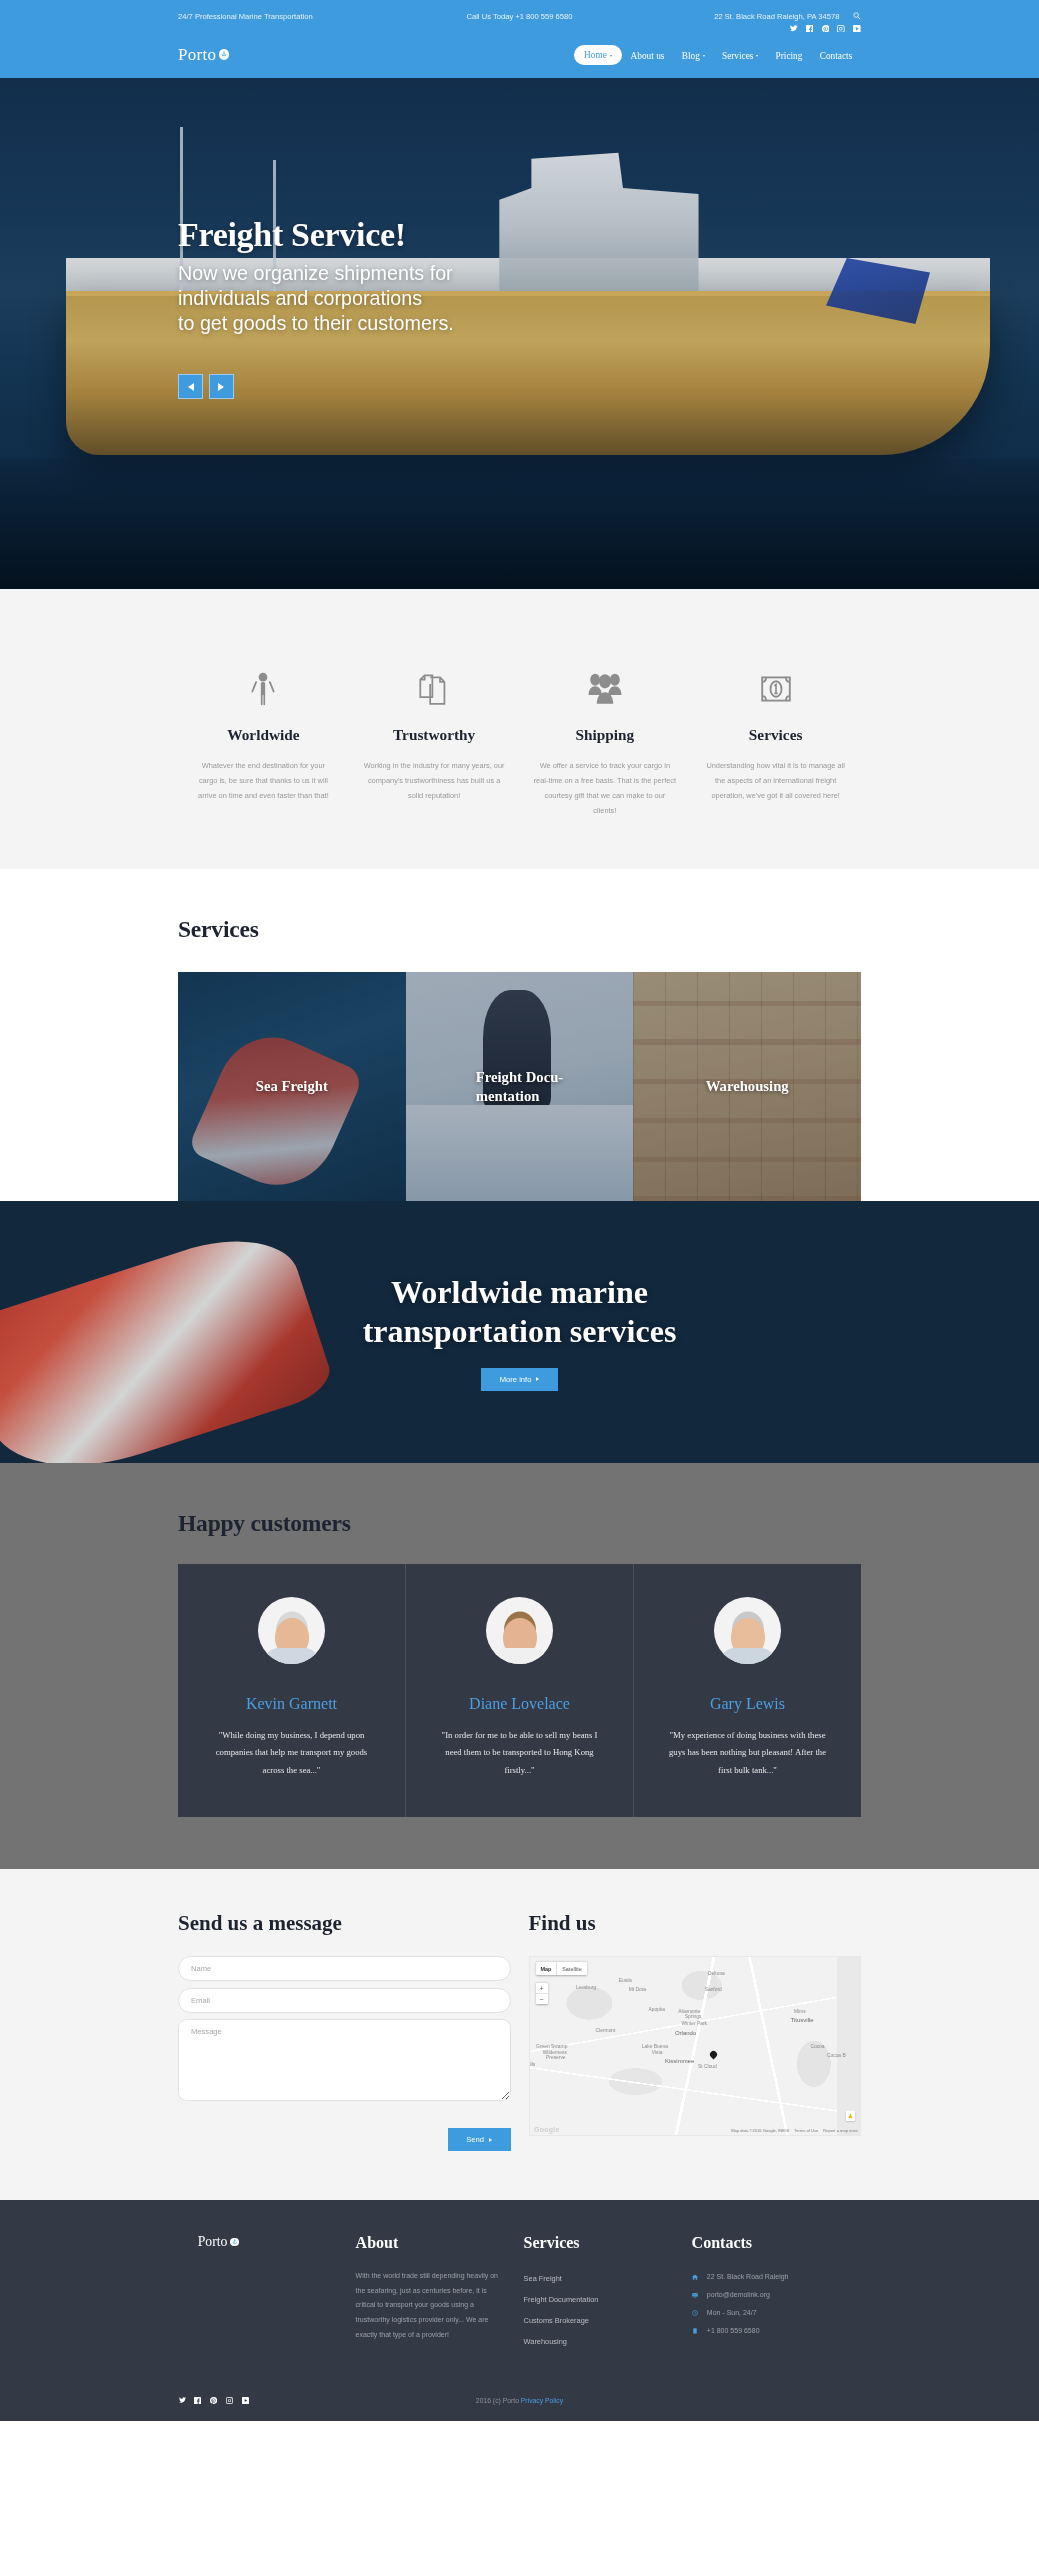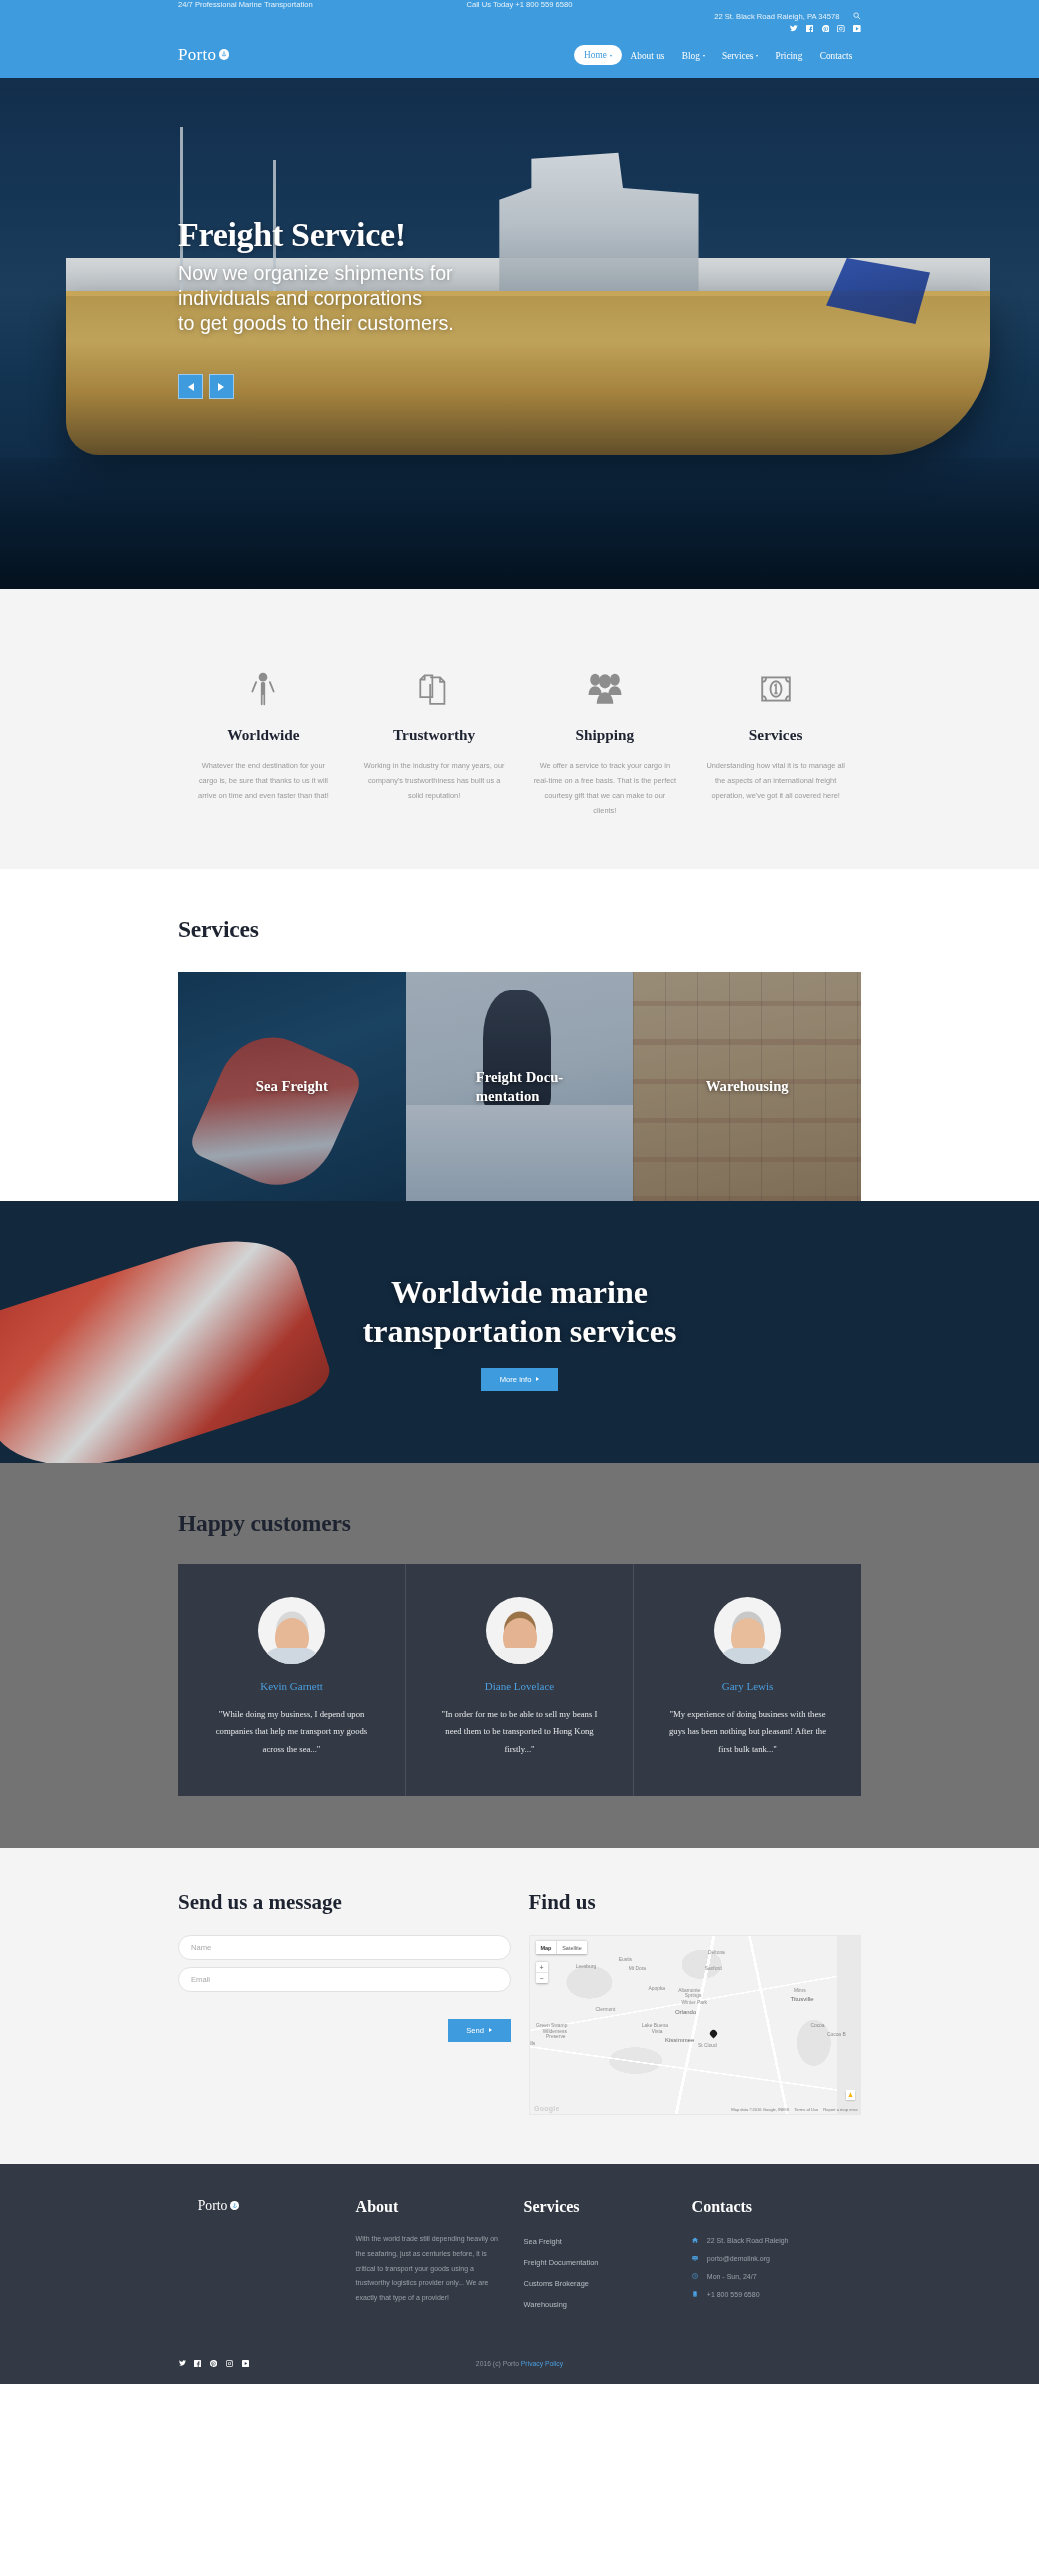--- a/index.html
+++ b/index.html
@@ -15,21 +15,21 @@
   
   .topbar {
     background: #3e9bdd;
     height: 32px;
     color: #e8f3fb;
     font-size: 7.6px;
     display: flex;
     align-items: center;
     position: relative;
   }
-  .topbar .wrap { display: flex; height: 32px; }
+  .topbar .wrap { display: flex; align-items: center; height: 32px; }
   .tb-left { flex: 0 0 auto; }
   .tb-center { position: absolute; left: 50%; transform: translateX(-50%); }
   .tb-right { margin-left: auto; display: flex; align-items: center; gap: 14px; }
   .tb-search { cursor: pointer; display: inline-flex; }
   .tb-search svg { display:block; }
 
   
   .header {
     background: #3e9bdd;
     position: relative;
@@ -302,23 +302,23 @@
   .avatar {
     width: 67px; height: 67px; border-radius: 50%;
     margin: 0 auto;
     background: #f3f3f3;
     overflow: hidden; position: relative;
     display: flex; align-items: flex-end; justify-content: center;
   }
   .av-head { width: 34px; height: 38px; border-radius: 50% 50% 46% 46%; margin-bottom: 7.6px; }
   .av-body { position: absolute; bottom:0; width: 57px; height: 16.4px; border-radius: 24px 24px 0 0; }
   .testi-name {
-    margin-top: 16px;
-    font-family: "Liberation Serif", serif;
-    font-size: 11px;
+    margin-top: 31px;
+    font-family: "Liberation Serif", serif;
+    font-size: 16px;
     color: #4a9fe0;
     cursor: pointer;
   }
   .testi-quote {
     margin-top: 14px;
     font-family: "Liberation Serif", serif;
     font-size: 8.7px;
     line-height: 2.0;
     color: #e6e8ea;
   }
@@ -710,20 +710,21 @@
   </div>
 </section>
 
 <section class="contact">
   <div class="wrap contact-row">
     <div class="contact-col">
       <h2 class="sec-title-sm">Send us a message</h2>
       <form class="form">
         <input type="text" placeholder="Name" style="">
         <input type="text" placeholder="Email" style="">
+        <textarea placeholder="Message" style=""></textarea>
         <div class="form-actions">
           <button type="button" class="btn-blue">
             <span>Send</span>
             <i class="arr"></i>
           </button>
         </div>
       </form>
     </div>
 
     <div class="contact-col">

